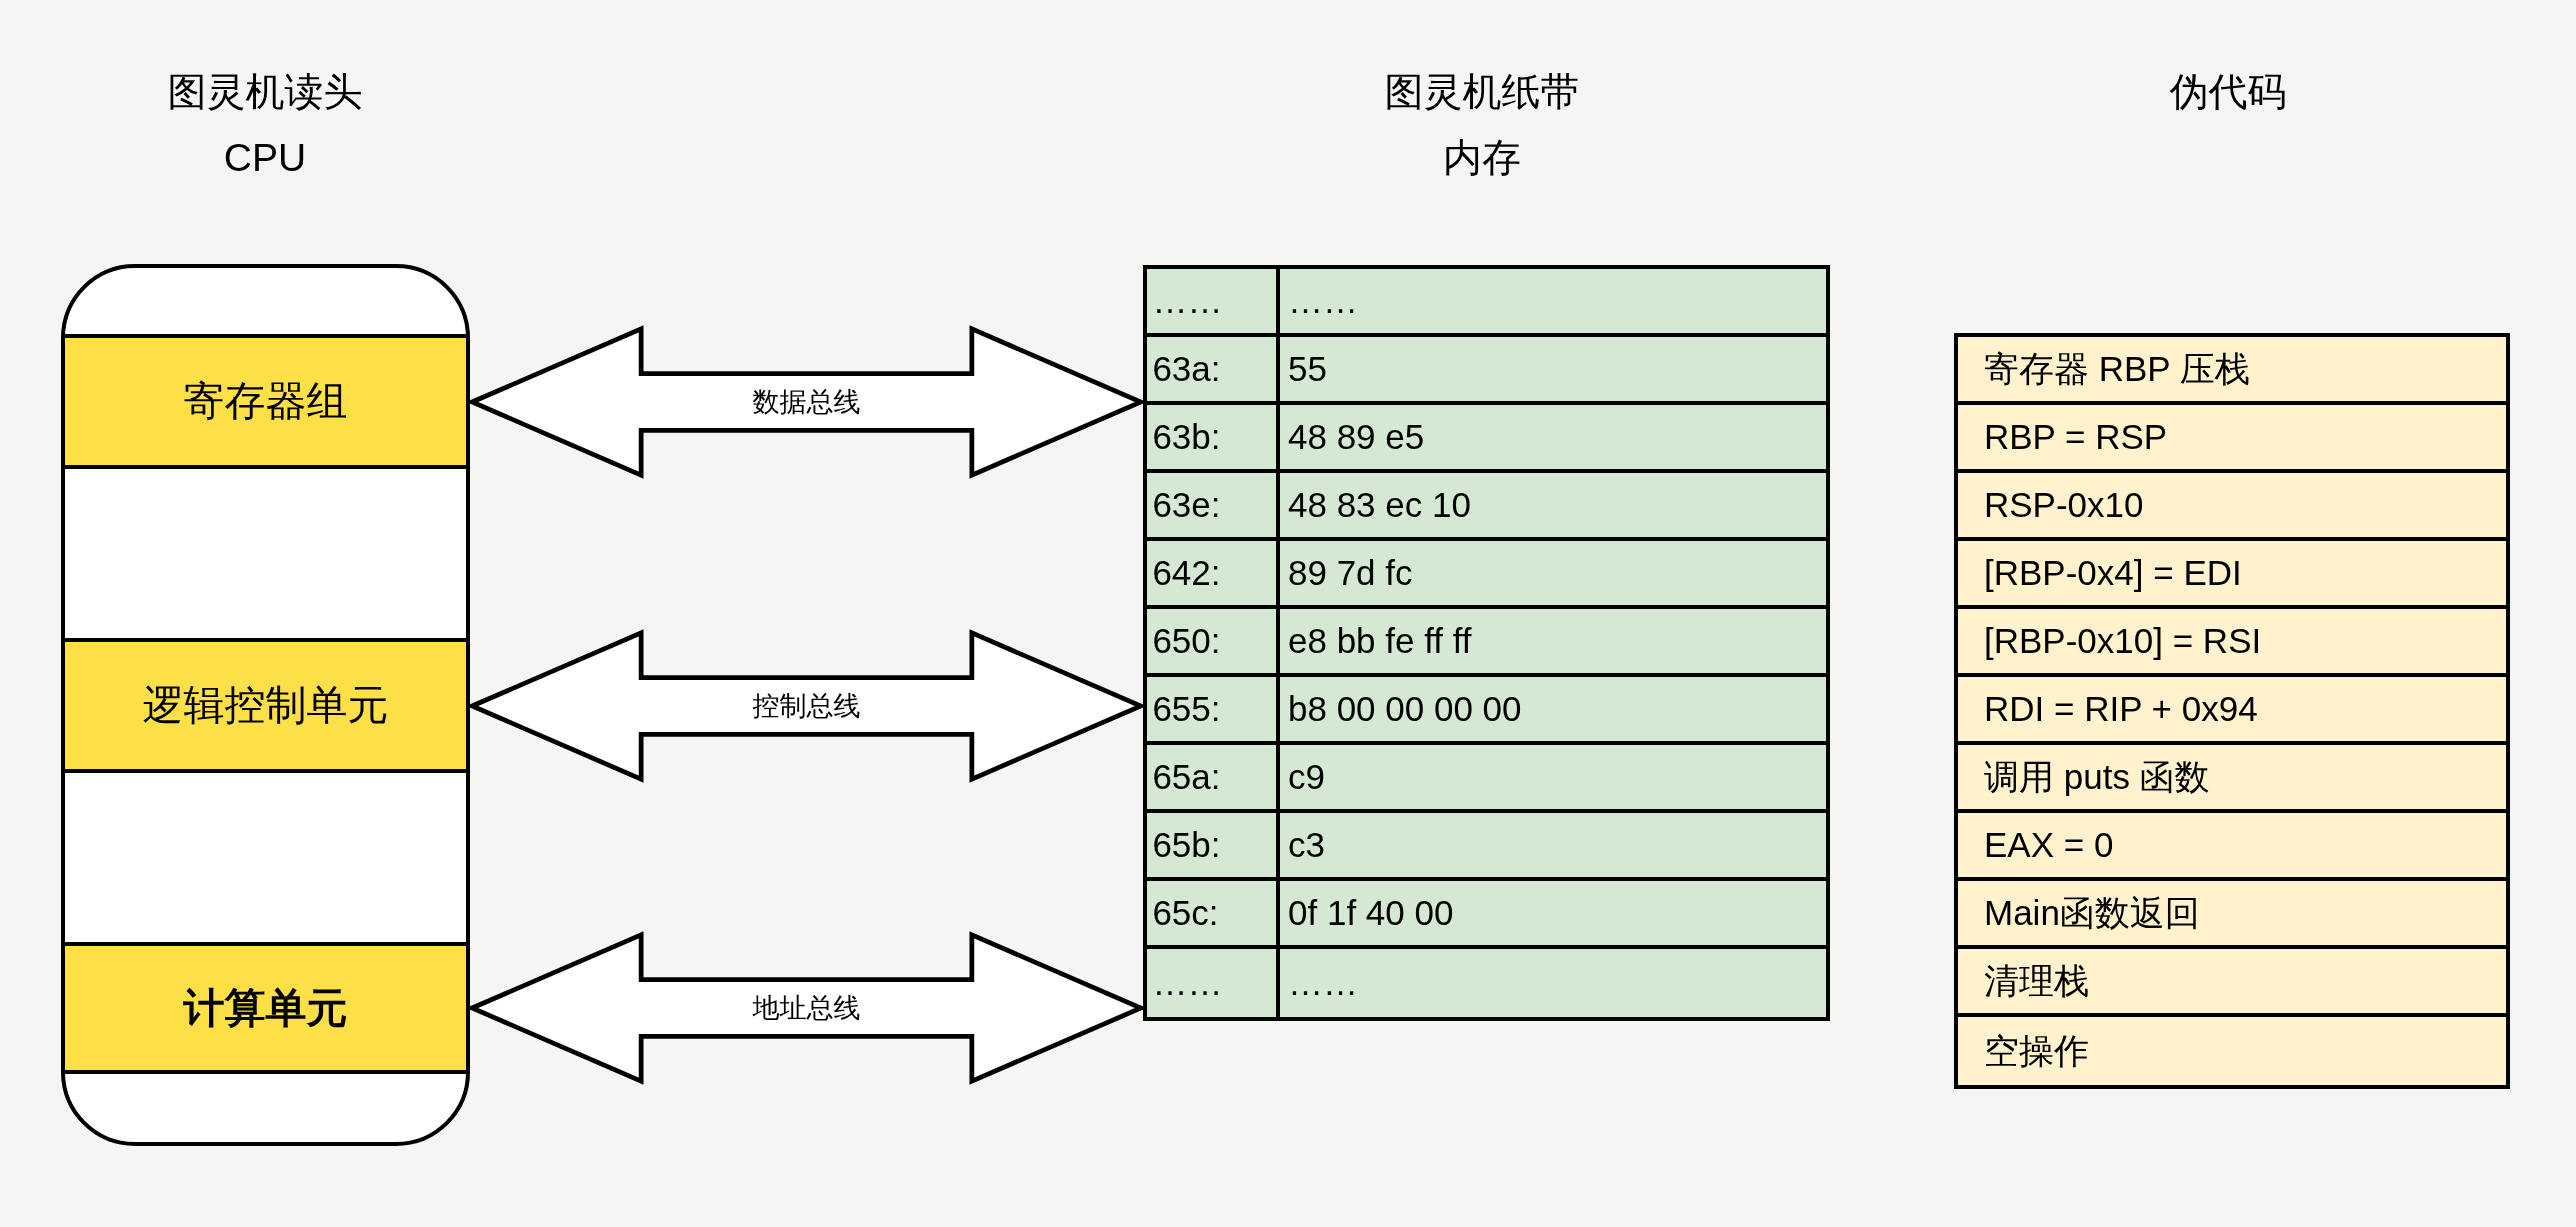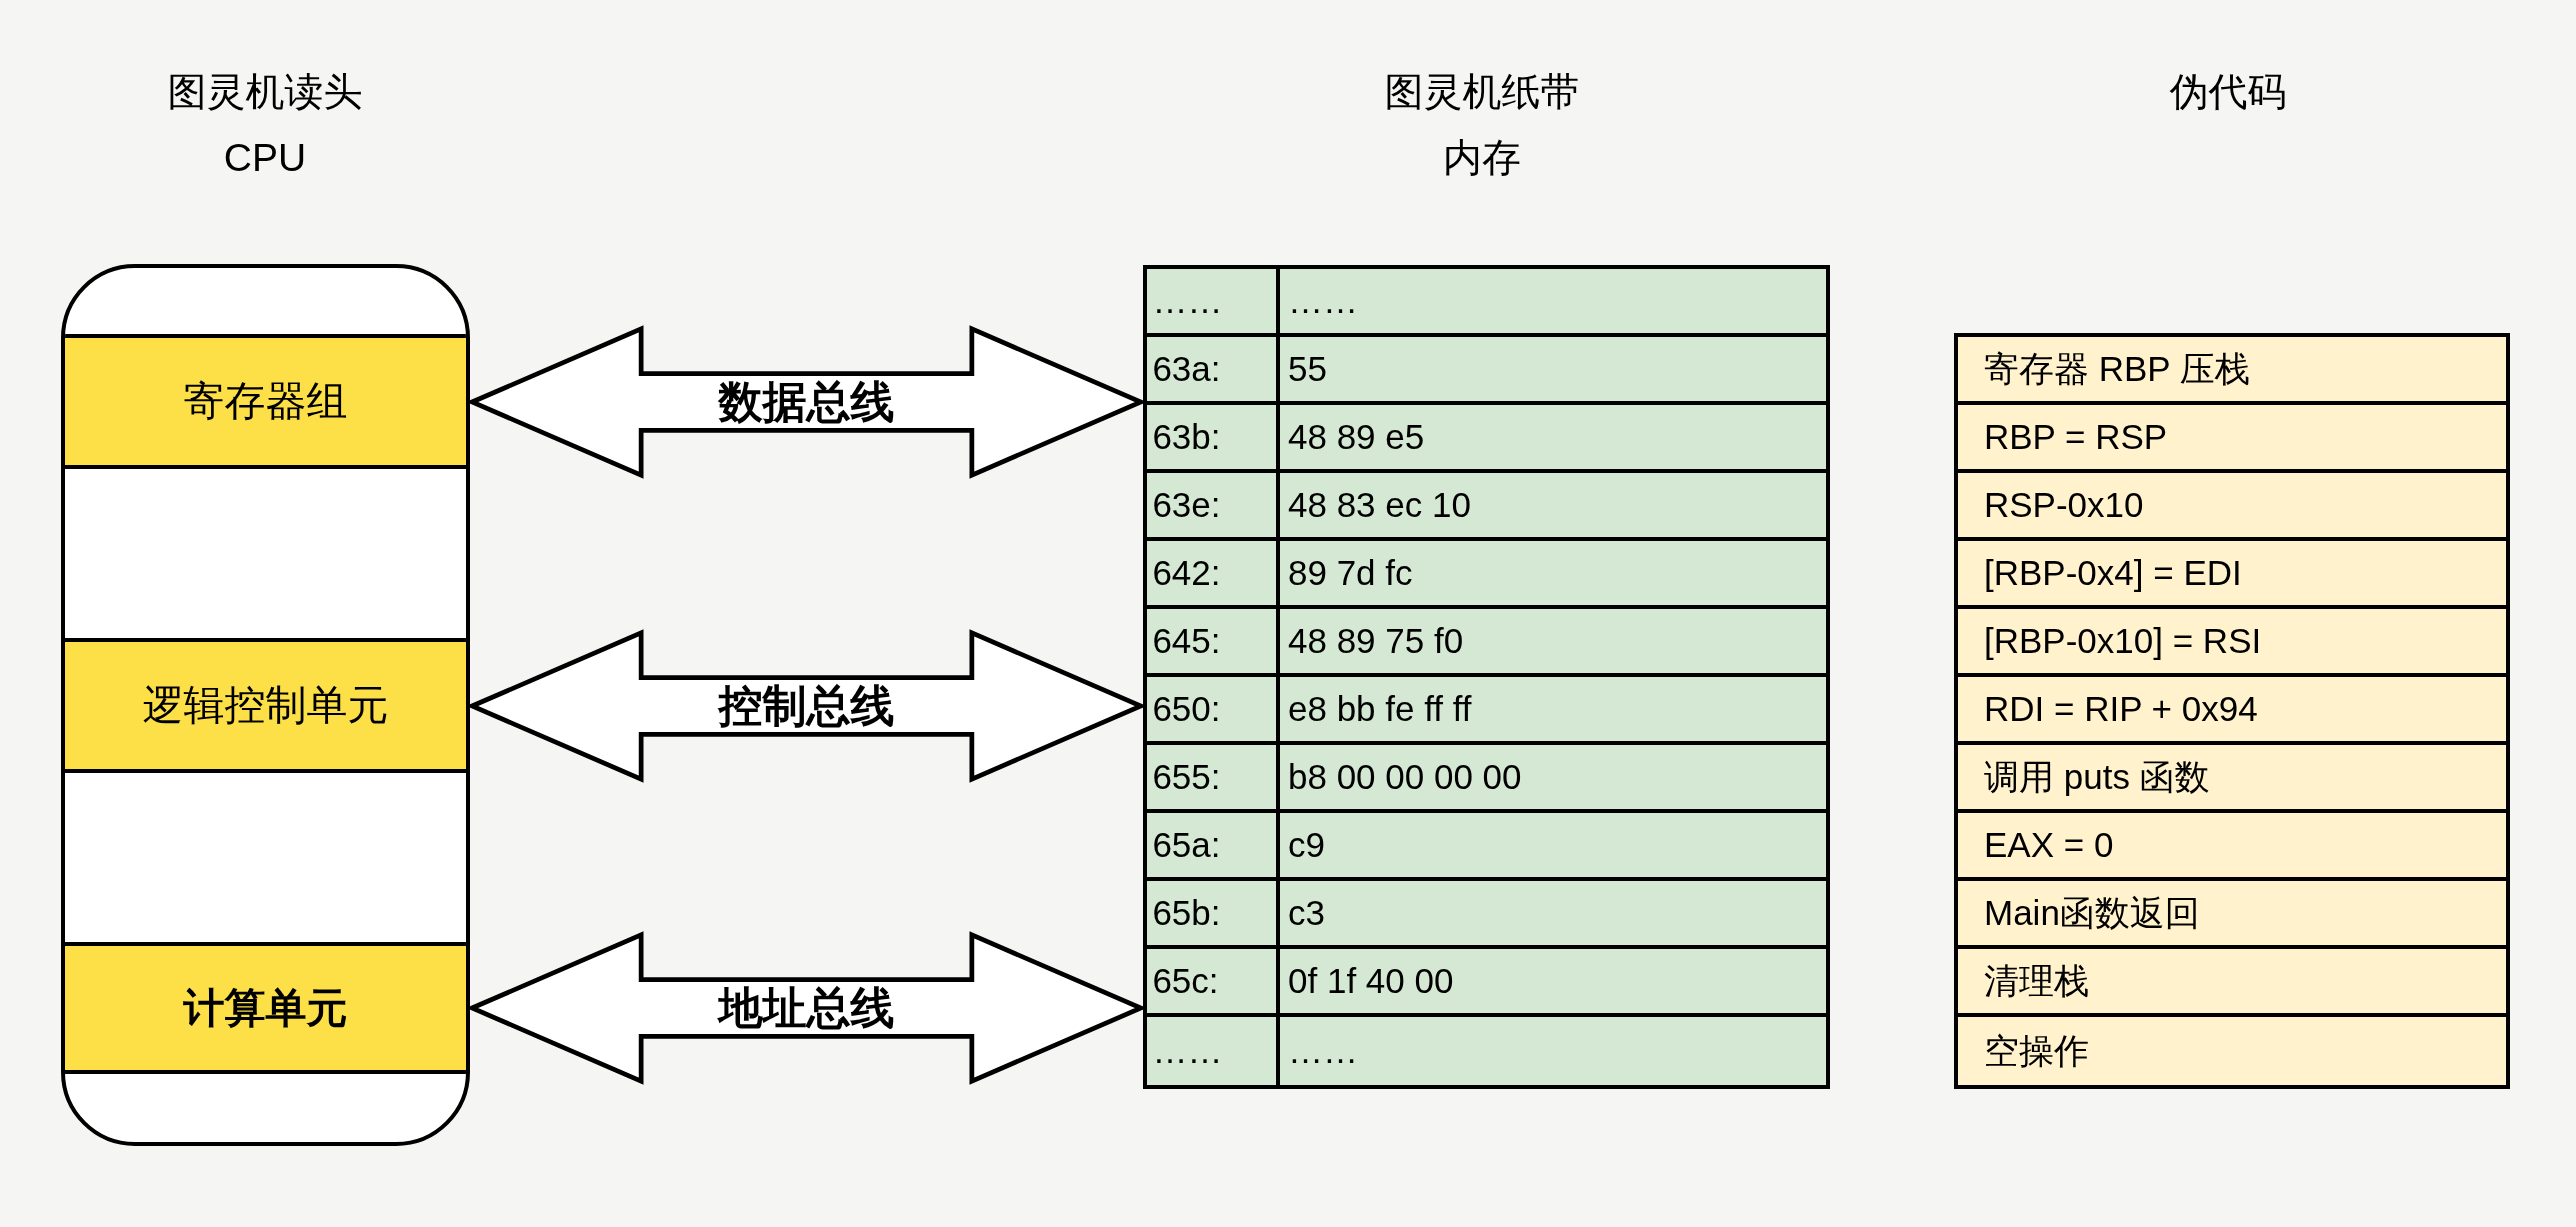--- a/index.html
+++ b/index.html
@@ -45,21 +45,21 @@
   
   .bus{
     position:absolute;
     left:468px;width:677px;height:176px;
   }
   .bus svg{position:absolute;left:0;top:0;width:100%;height:100%;}
   .bus-label{
     position:relative;
     width:100%;height:100%;
     display:flex;align-items:center;justify-content:center;
-    font-size:44px;font-weight:700;
+    font-size:27px;font-weight:400;
   }
   
   .mem{
     position:absolute;
     left:1143px;top:265px;width:679px;
     border:4px solid #000;
     background:#D5E8D4;
     box-sizing:content-box;
   }
   .mem-row{
@@ -162,24 +162,20 @@
     <div class="mem-addr">63b:</div>
     <div class="mem-val">48 89 e5</div>
   </div>
   <div class="mem-row">
     <div class="mem-addr">63e:</div>
     <div class="mem-val">48 83 ec 10</div>
   </div>
   <div class="mem-row">
     <div class="mem-addr">642:</div>
     <div class="mem-val">89 7d fc</div>
-  </div>
-  <div class="mem-row">
-    <div class="mem-addr">645:</div>
-    <div class="mem-val">48 89 75 f0</div>
   </div>
   <div class="mem-row">
     <div class="mem-addr">650:</div>
     <div class="mem-val">e8 bb fe ff ff</div>
   </div>
   <div class="mem-row">
     <div class="mem-addr">655:</div>
     <div class="mem-val">b8 00 00 00 00</div>
   </div>
   <div class="mem-row">

